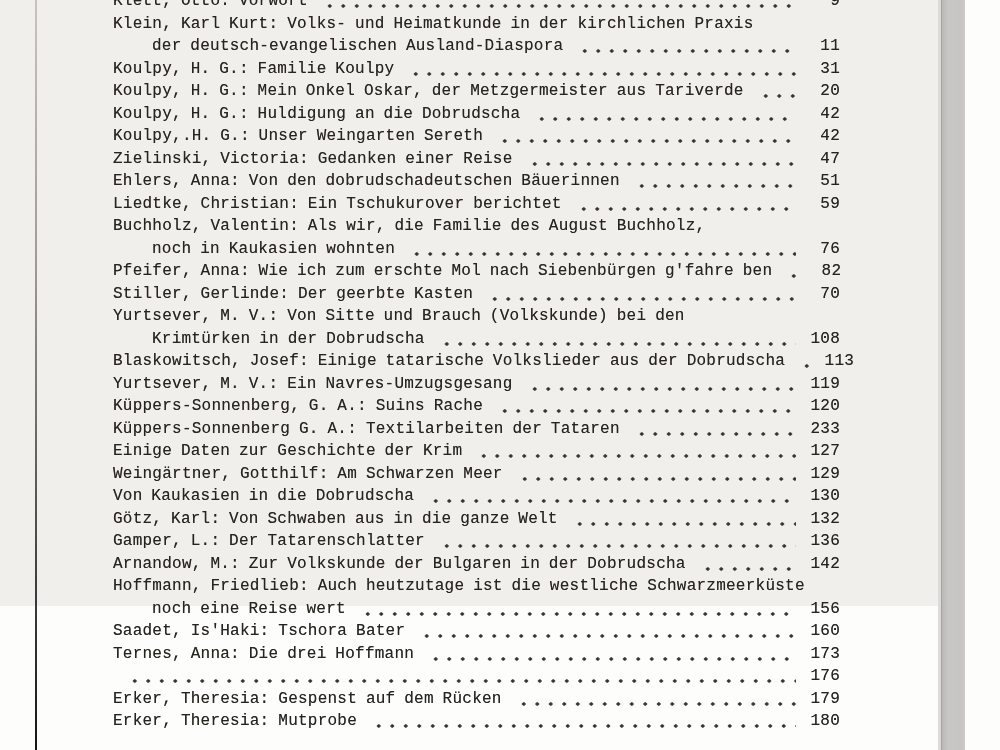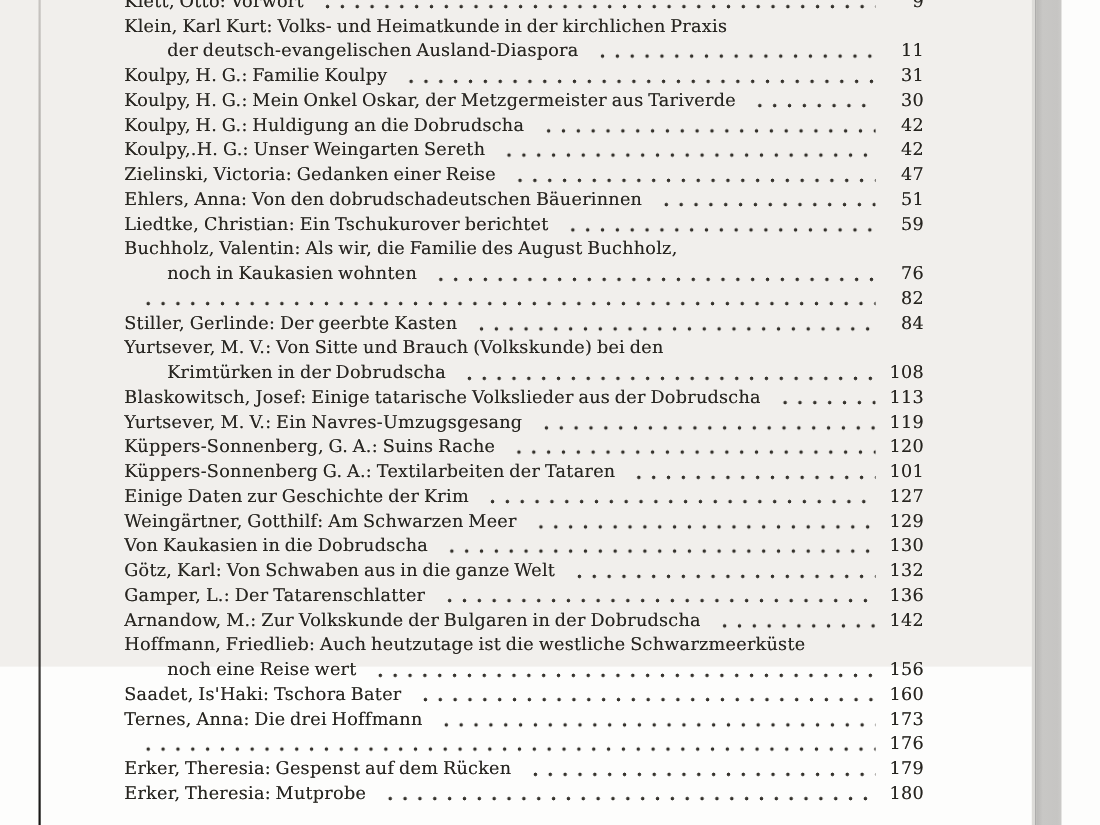--- a/index.html
+++ b/index.html
@@ -17,20 +17,21 @@
     height: 750px;
     overflow: hidden;
   }
   
   .paper {
     position: absolute;
     left: 0; top: 0;
     width: 938px;
     height: 606px;
     background: #f1efec;
+    font-family: Liberation Mono, monospace;
   }
   
   .left-rule {
     position: absolute;
     left: 35px; top: 0;
     width: 2px; height: 750px;
     background: linear-gradient(180deg,
       rgba(120,115,110,0.35) 0%,
       rgba(90,86,82,0.55) 35%,
       rgba(40,38,36,0.85) 75%,
@@ -118,21 +119,21 @@
           <span class="page-num">11</span>
         </div>
         <div class="toc-row">
           <span class="entry-text">Koulpy, H. G.: Familie Koulpy</span>
           <span class="dot-leader"></span>
           <span class="page-num">31</span>
         </div>
         <div class="toc-row">
           <span class="entry-text">Koulpy, H. G.: Mein Onkel Oskar, der Metzgermeister aus Tariverde</span>
           <span class="dot-leader"></span>
-          <span class="page-num">30</span>
+          <span class="page-num">20</span>
         </div>
         <div class="toc-row">
           <span class="entry-text">Koulpy, H. G.: Huldigung an die Dobrudscha</span>
           <span class="dot-leader"></span>
           <span class="page-num">42</span>
         </div>
         <div class="toc-row">
           <span class="entry-text">Koulpy,.H. G.: Unser Weingarten Sereth</span>
           <span class="dot-leader"></span>
           <span class="page-num">42</span>
@@ -154,27 +155,28 @@
         </div>
         <div class="toc-row">
           <span class="entry-text">Buchholz, Valentin: Als wir, die Familie des August Buchholz,</span>
         </div>
         <div class="toc-row cont">
           <span class="entry-text">noch in Kaukasien wohnten</span>
           <span class="dot-leader"></span>
           <span class="page-num">76</span>
         </div>
         <div class="toc-row">
+          <span class="entry-text">Pfeifer, Anna: Wie ich zum erschte Mol nach Siebenbürgen g'fahre ben</span>
           <span class="dot-leader"></span>
           <span class="page-num">82</span>
         </div>
         <div class="toc-row">
           <span class="entry-text">Stiller, Gerlinde: Der geerbte Kasten</span>
           <span class="dot-leader"></span>
-          <span class="page-num">84</span>
+          <span class="page-num">70</span>
         </div>
         <div class="toc-row">
           <span class="entry-text">Yurtsever, M. V.: Von Sitte und Brauch (Volkskunde) bei den</span>
         </div>
         <div class="toc-row cont">
           <span class="entry-text">Krimtürken in der Dobrudscha</span>
           <span class="dot-leader"></span>
           <span class="page-num">108</span>
         </div>
         <div class="toc-row">
@@ -188,21 +190,21 @@
           <span class="page-num">119</span>
         </div>
         <div class="toc-row">
           <span class="entry-text">Küppers-Sonnenberg, G. A.: Suins Rache</span>
           <span class="dot-leader"></span>
           <span class="page-num">120</span>
         </div>
         <div class="toc-row">
           <span class="entry-text">Küppers-Sonnenberg G. A.: Textilarbeiten der Tataren</span>
           <span class="dot-leader"></span>
-          <span class="page-num">101</span>
+          <span class="page-num">233</span>
         </div>
         <div class="toc-row">
           <span class="entry-text">Einige Daten zur Geschichte der Krim</span>
           <span class="dot-leader"></span>
           <span class="page-num">127</span>
         </div>
         <div class="toc-row">
           <span class="entry-text">Weingärtner, Gotthilf: Am Schwarzen Meer</span>
           <span class="dot-leader"></span>
           <span class="page-num">129</span>

